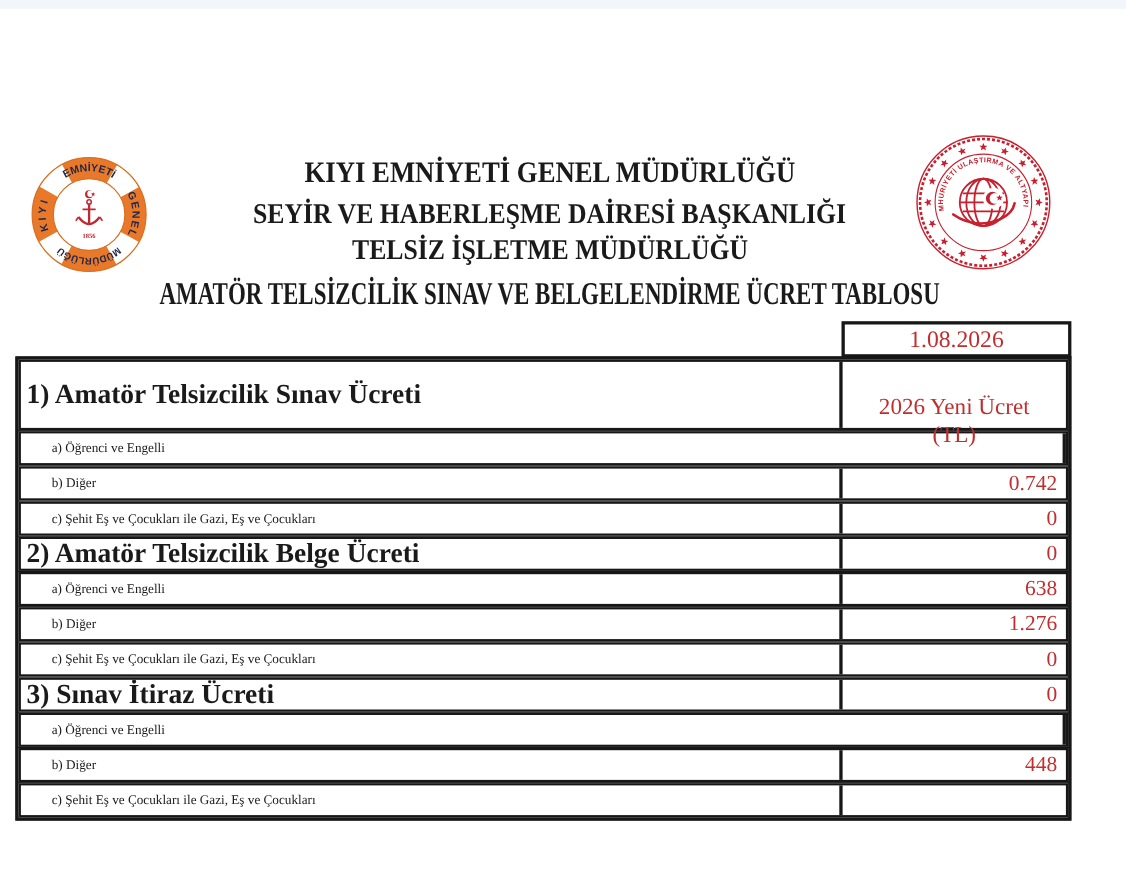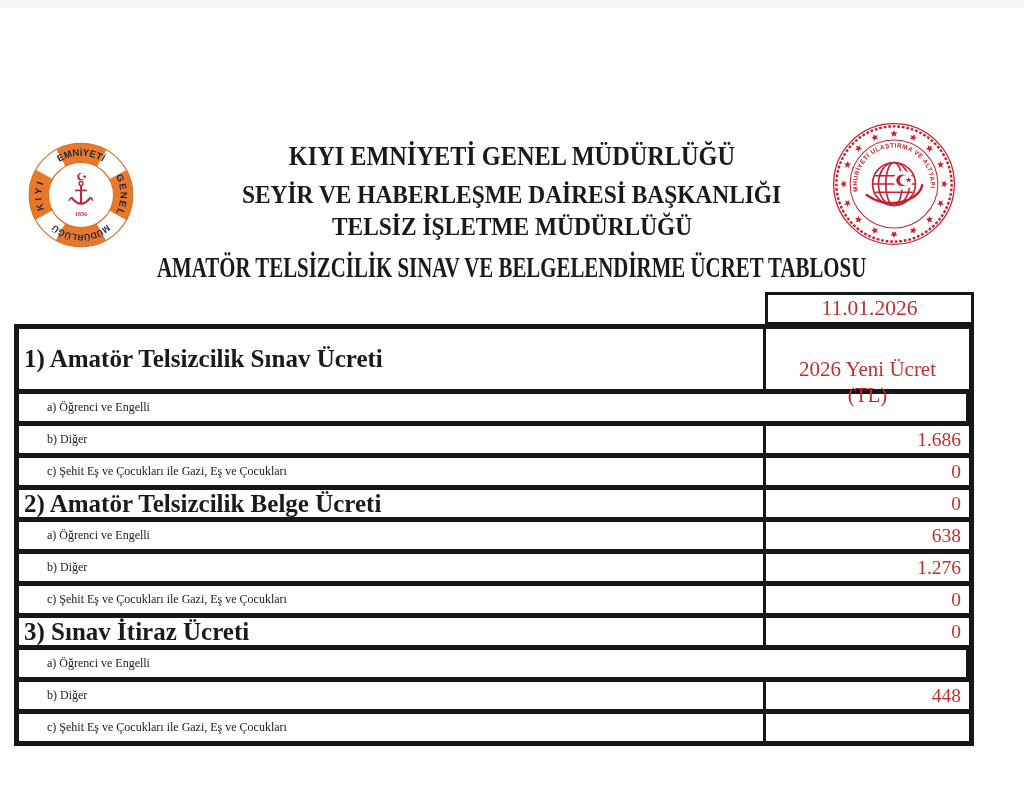--- a/index.html
+++ b/index.html
@@ -4,21 +4,21 @@
 <style>
   html,body { margin:0; padding:0; background:#ffffff; }
   .page {
     position:relative; width:1024px; height:796px; background:#ffffff;
     font-family:"Liberation Serif","DejaVu Serif",serif; color:#1a1a1a; overflow:hidden;
   }
   .top-strip { position:absolute; left:0; top:0; width:1024px; height:8px; background:#f2f6fb; }
 
   
   .head-block { position:absolute; left:0; top:0; width:1000px; text-align:center; }
-  .head-line { position:absolute; left:12px; width:100%; text-align:center; font-weight:bold; white-space:nowrap;font-family:Liberation Serif, serif; }
+  .head-line { position:absolute; left:0; width:100%; text-align:center; font-weight:bold; white-space:nowrap;font-family:Liberation Serif, serif; }
   .squeeze { display:inline-block; transform:scaleX(0.90); transform-origin:50% 50%; white-space:nowrap; }
   .hl1 { top:141px; font-size:27px; }
   .hl2 { top:180px; font-size:26px; }
   .hl3 { top:212px; font-size:26px; }
   .doc-title { top:251px; font-size:29px; }
   .doc-title .squeeze { transform:scaleX(0.72); }
 
   
   .logo-left  { position:absolute; left:26px;  top:140px; width:110px; height:110px; }
   .logo-right { position:absolute; left:830px; top:120px; width:128px; height:128px; }
@@ -144,38 +144,38 @@
   </svg>
 
   <div class="head-block">
     <div class="head-line hl1"><span class="squeeze">KIYI EMNİYETİ GENEL MÜDÜRLÜĞÜ</span></div>
     <div class="head-line hl2"><span class="squeeze">SEYİR VE HABERLEŞME DAİRESİ BAŞKANLIĞI</span></div>
     <div class="head-line hl3"><span class="squeeze">TELSİZ İŞLETME MÜDÜRLÜĞÜ</span></div>
     <div class="head-line doc-title"><span class="squeeze">AMATÖR TELSİZCİLİK SINAV VE BELGELENDİRME ÜCRET TABLOSU</span></div>
   </div>
 
   <div class="date-box">
-    <span>11.01.2026</span>
+    <span>1.08.2026</span>
   </div>
 
   <div class="table-wrap">
     <div id="fee-rows">
         <div class="trow section first">
           <div class="tlabel">1) Amatör Telsizcilik Sınav Ücreti</div>
           <div class="tvalue">
             <div>2026 Yeni Ücret</div>
             <div>(TL)</div>
           </div>
         </div>
         <div class="trow sub">
           <div class="tlabel">a) Öğrenci ve Engelli</div>
         </div>
         <div class="trow sub">
           <div class="tlabel">b) Diğer</div>
-          <div class="tvalue">1.686</div>
+          <div class="tvalue">0.742</div>
         </div>
         <div class="trow sub">
           <div class="tlabel">c) Şehit Eş ve Çocukları ile Gazi, Eş ve Çocukları</div>
           <div class="tvalue">0</div>
         </div>
         <div class="trow section">
           <div class="tlabel">2) Amatör Telsizcilik Belge Ücreti</div>
           <div class="tvalue">0</div>
         </div>
         <div class="trow sub">

